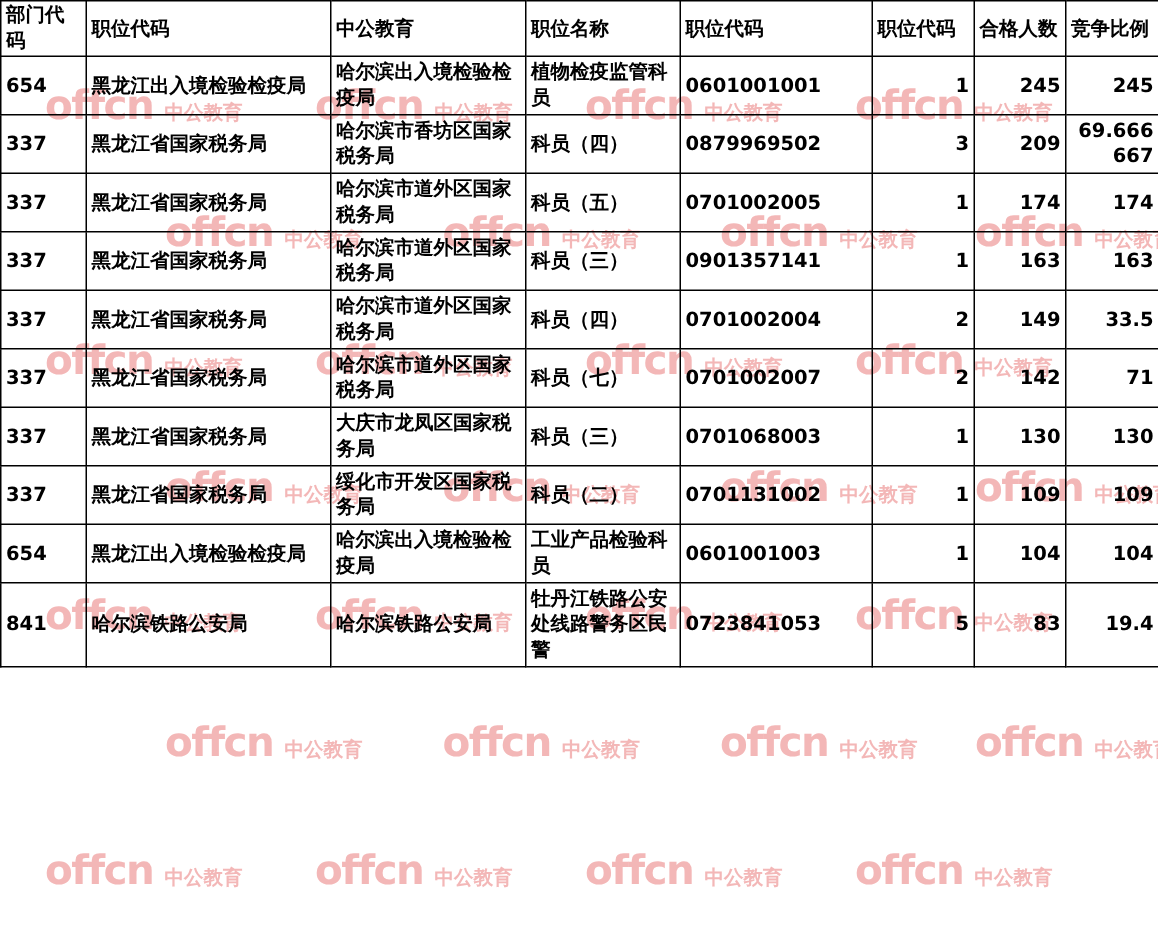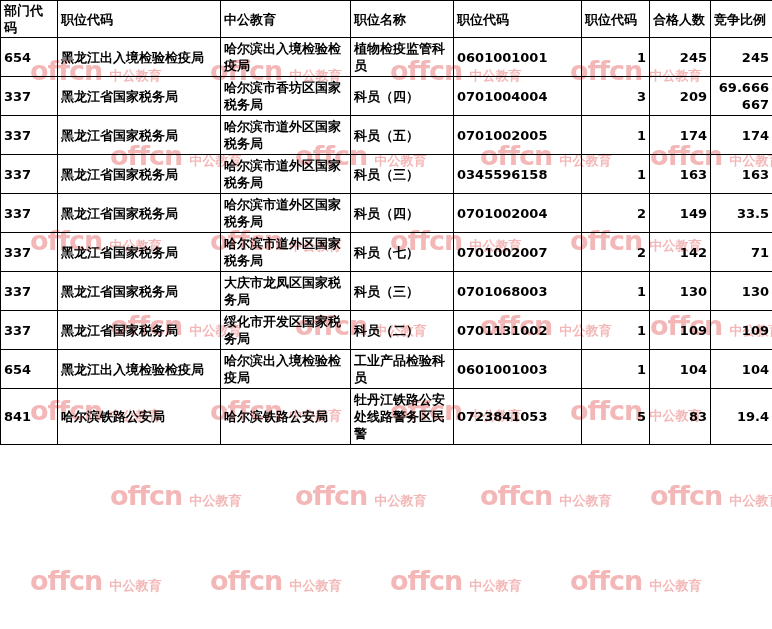--- a/index.html
+++ b/index.html
@@ -152,41 +152,41 @@
           <td class="lft">0601001001</td>
           <td class="num">1</td>
           <td class="num">245</td>
           <td class="num">245</td>
         </tr>
         <tr>
           <td class="lft">337</td>
           <td class="lft">黑龙江省国家税务局</td>
           <td class="lft">哈尔滨市香坊区国家税务局</td>
           <td class="lft">科员（四）</td>
-          <td class="lft">0701004004</td>
+          <td class="lft">0879969502</td>
           <td class="num">3</td>
           <td class="num">209</td>
           <td class="num">69.666667</td>
         </tr>
         <tr>
           <td class="lft">337</td>
           <td class="lft">黑龙江省国家税务局</td>
           <td class="lft">哈尔滨市道外区国家税务局</td>
           <td class="lft">科员（五）</td>
           <td class="lft">0701002005</td>
           <td class="num">1</td>
           <td class="num">174</td>
           <td class="num">174</td>
         </tr>
         <tr>
           <td class="lft">337</td>
           <td class="lft">黑龙江省国家税务局</td>
           <td class="lft">哈尔滨市道外区国家税务局</td>
           <td class="lft">科员（三）</td>
-          <td class="lft">0345596158</td>
+          <td class="lft">0901357141</td>
           <td class="num">1</td>
           <td class="num">163</td>
           <td class="num">163</td>
         </tr>
         <tr>
           <td class="lft">337</td>
           <td class="lft">黑龙江省国家税务局</td>
           <td class="lft">哈尔滨市道外区国家税务局</td>
           <td class="lft">科员（四）</td>
           <td class="lft">0701002004</td>

